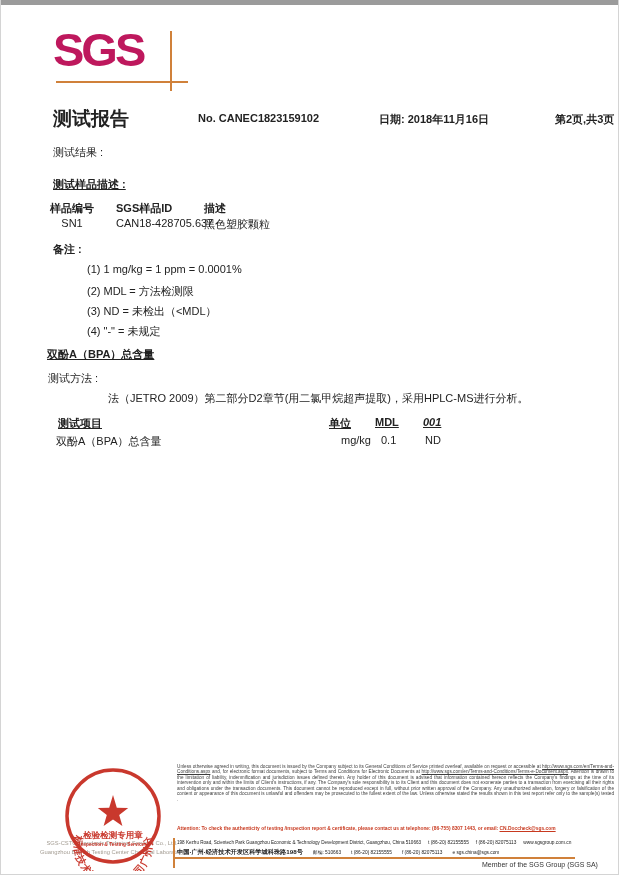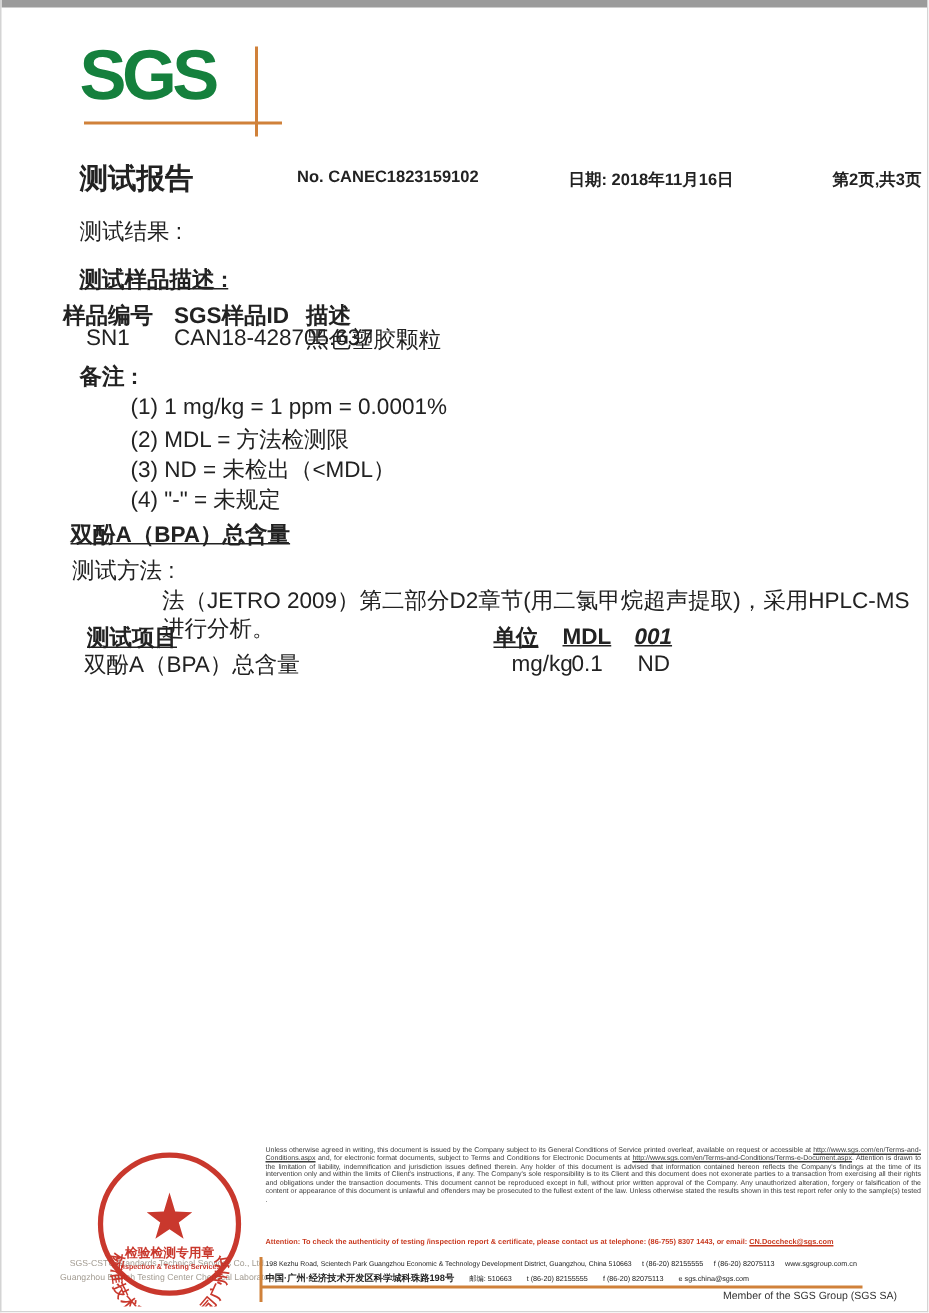--- a/index.html
+++ b/index.html
@@ -4,31 +4,31 @@
 <style>
   html,body{margin:0;padding:0;background:#ffffff;}
   .page{
     position:relative;width:619px;height:875px;background:#fff;overflow:hidden;
     font-family:"Liberation Sans","DejaVu Sans",sans-serif;color:#222;
     box-sizing:border-box;border-left:1px solid #d4d4d4;border-right:1px solid #d4d4d4;border-bottom:1px solid #d4d4d4;
   }
   .abs{position:absolute;}
   .topstrip{left:0;top:0;width:619px;height:5px;background:#9b9b9b;}
   
-  .logo-text{left:52px;top:26px;font-size:47px;font-weight:bold;color:#15803d;letter-spacing:-3px;line-height:1;}
+  .logo-text{left:52px;top:26px;font-size:47px;font-weight:bold;color:#be185d;letter-spacing:-3px;line-height:1;}
   .logo-hline{left:55px;top:81px;width:132px;height:2px;background:#d0813a;}
   .logo-vline{left:169px;top:31px;width:2px;height:60px;background:#d0813a;}
   
   .title{left:52px;top:106px;font-size:19px;font-weight:bold;}
   .h-sub{font-size:11px;font-weight:bold;}
   .report-no{left:197px;top:112px;}
   .report-date{left:378px;top:112px;}
   .page-info{left:518px;top:112px;margin-left:36px;}
   
-  .t{font-size:15px;}
+  .t{font-size:11px;}
   .b{font-weight:bold;text-align:right;}
   .u{text-decoration:underline;}
   .it{font-style:italic;}
   .results-label{left:52px;top:145px;}
   .sample-title{left:52px;top:177px;}
   .st-h1{left:36px;top:201px;width:70px;text-align:center;}
   .st-h2{left:115px;top:201px;}
   .st-h3{left:203px;top:201px;}
   .st-c1{left:36px;top:217px;width:70px;text-align:center;}
   .st-c2{left:115px;top:217px;}

